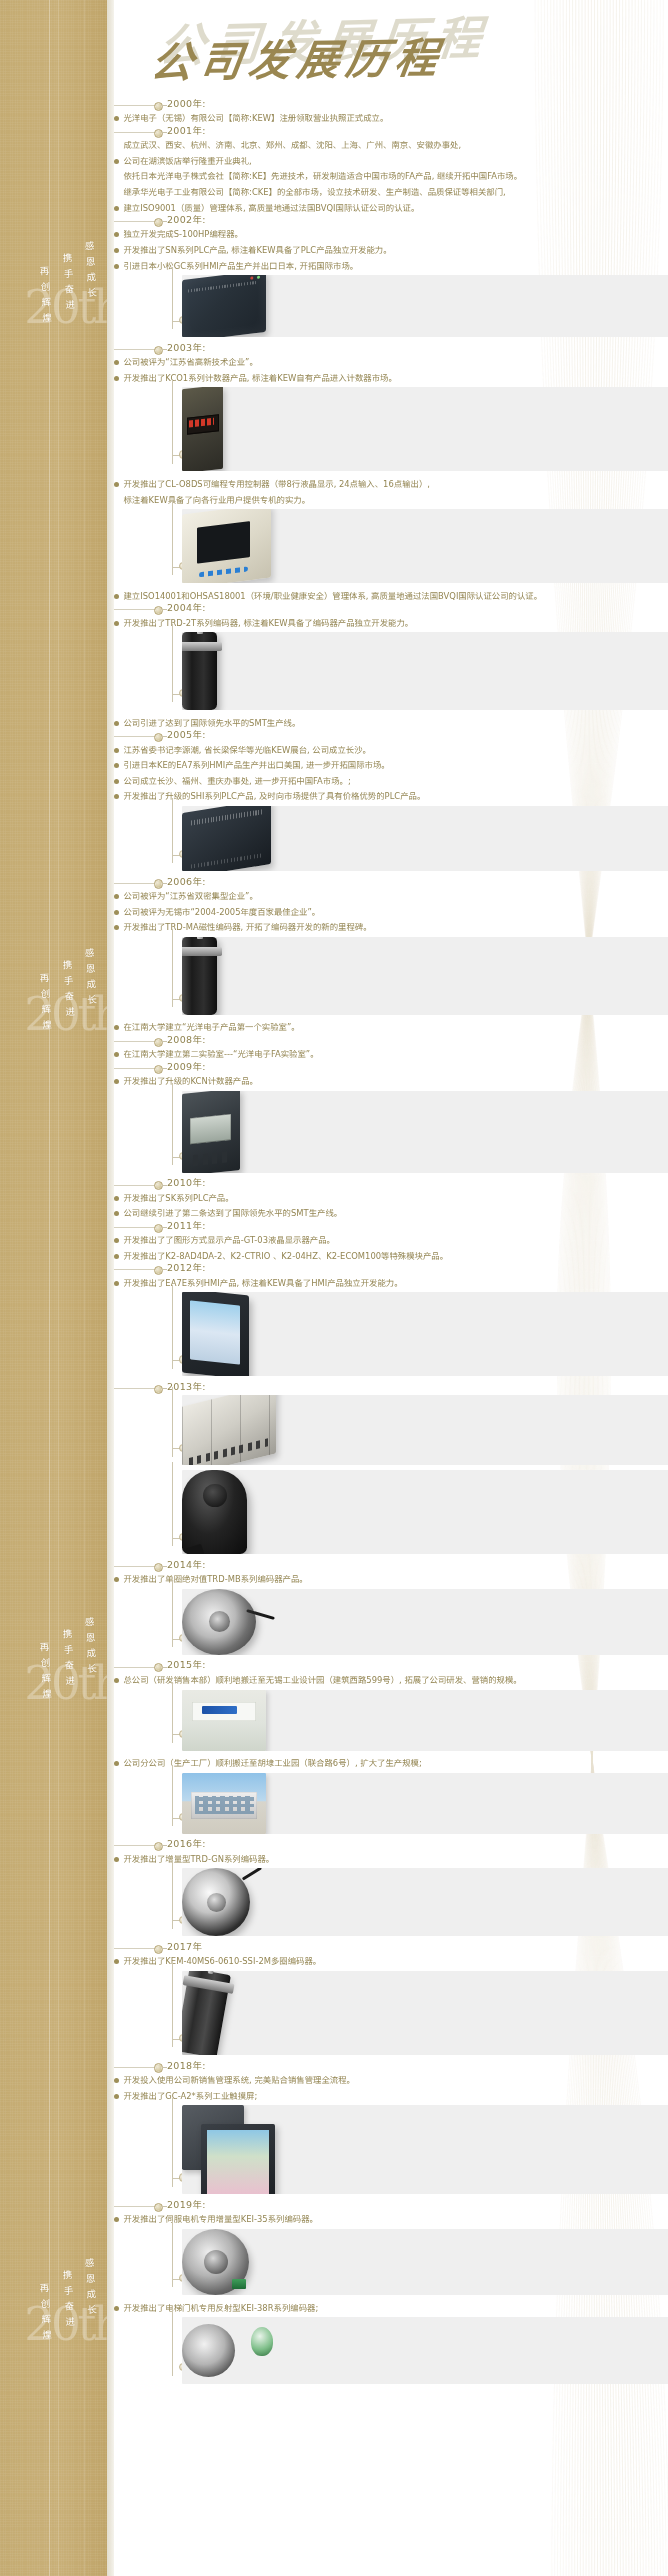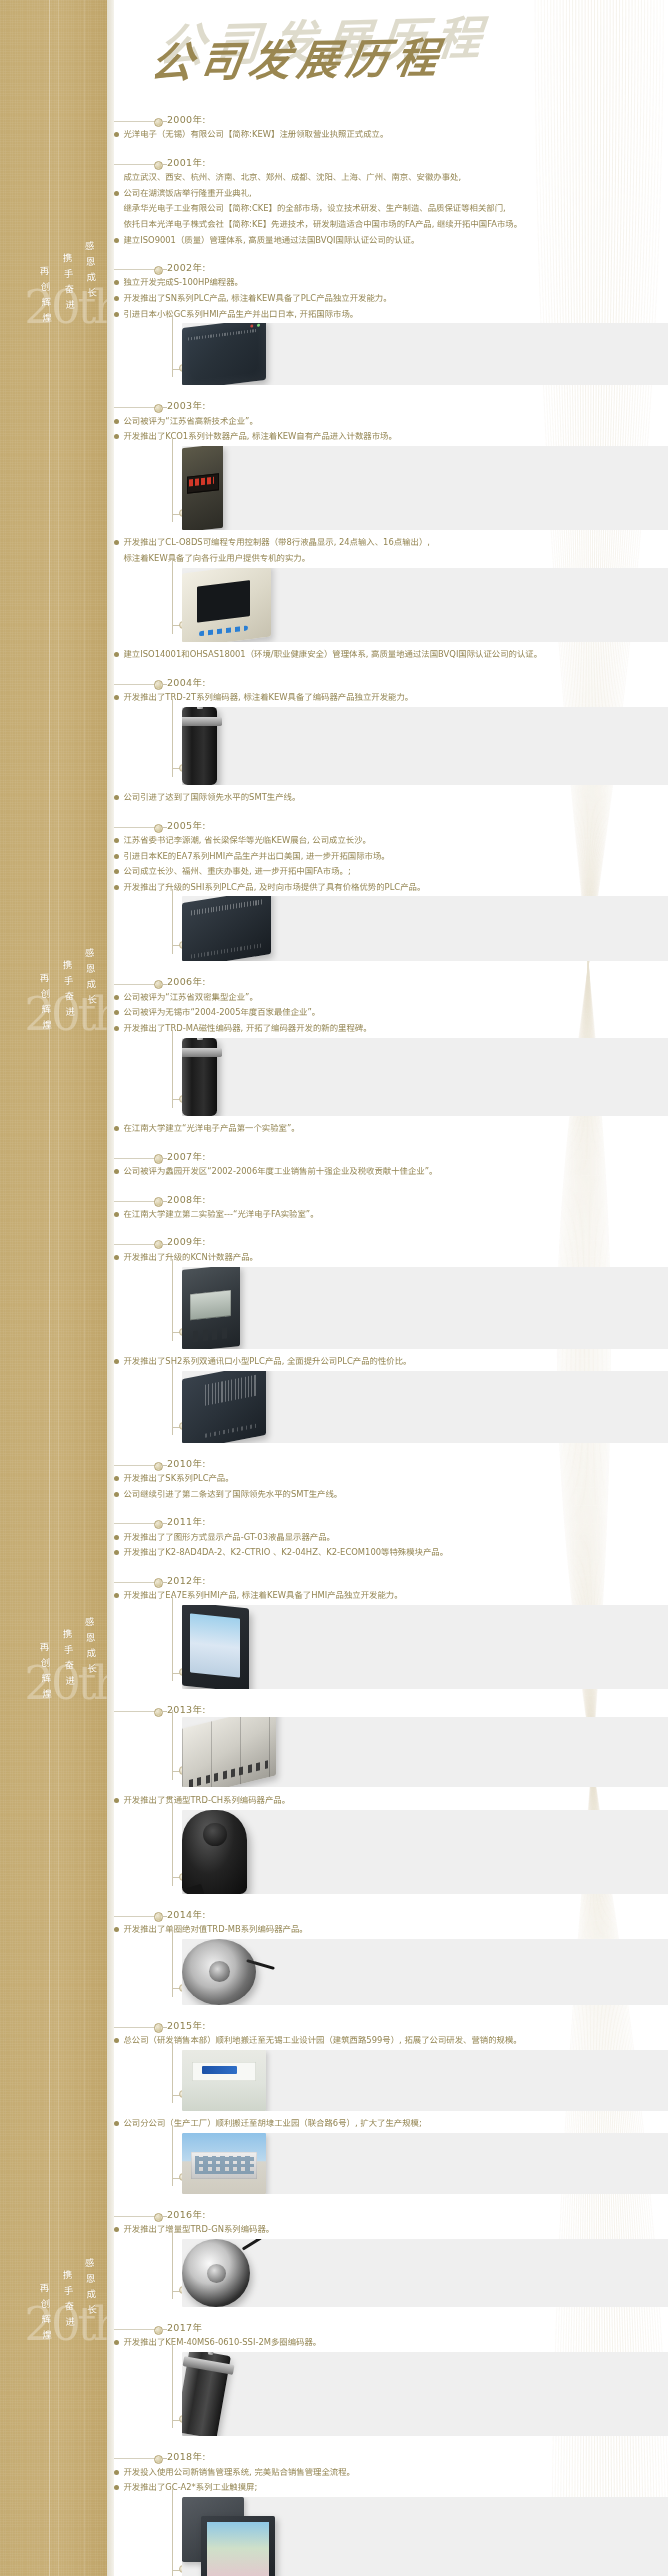--- a/index.html
+++ b/index.html
@@ -123,21 +123,21 @@
   }
 
   
   .timeline{position:relative;}
 
   .year-row{
     position:relative;
     padding-left:53px;
     margin-top:19px;
   }
-  .year-row:first-child{margin-top:16px;}
+  .year-row:first-child{margin-top:0;}
   .year-connector{
     position:absolute;
     left:0; top:6.1px;
     width:43px; height:0.6px;
     background:#d5d0be;
   }
   .year-dot{
     position:absolute;
     left:40px; top:2.8px;
     width:7.2px; height:7.2px;
@@ -663,22 +663,22 @@
         <section>
           <div class="year-row">
             <span class="year-connector"></span>
             <span class="year-dot"></span>
             <span class="year-tick"></span>
             <div class="year-label">2001年:</div>
           </div>
           <div class="bullets">
             <div class="bullet cont-only">成立武汉、西安、杭州、济南、北京、郑州、成都、沈阳、上海、广州、南京、安徽办事处,</div>
             <div class="bullet">公司在湖滨饭店举行隆重开业典礼,</div>
+            <div class="bullet cont-only">依托日本光洋电子株式会社【简称:KE】先进技术，研发制造适合中国市场的FA产品, 继续开拓中国FA市场。</div>
             <div class="bullet cont-only">继承华光电子工业有限公司【简称:CKE】的全部市场，设立技术研发、生产制造、品质保证等相关部门,</div>
-            <div class="bullet cont-only">依托日本光洋电子株式会社【简称:KE】先进技术，研发制造适合中国市场的FA产品, 继续开拓中国FA市场。</div>
             <div class="bullet">建立ISO9001（质量）管理体系, 高质量地通过法国BVQI国际认证公司的认证。</div>
           </div>
         </section>
         <section>
           <div class="year-row">
             <span class="year-connector"></span>
             <span class="year-dot"></span>
             <span class="year-tick"></span>
             <div class="year-label">2002年:</div>
           </div>
@@ -807,31 +807,20 @@
           </div>
           <div class="bullets">
             <div class="bullet">在江南大学建立“光洋电子产品第一个实验室”。</div>
           </div>
         </section>
         <section>
           <div class="year-row">
             <span class="year-connector"></span>
             <span class="year-dot"></span>
             <span class="year-tick"></span>
-            <div class="year-label">2007年:</div>
-          </div>
-          <div class="bullets">
-            <div class="bullet">公司被评为蠡园开发区“2002-2006年度工业销售前十强企业及税收贡献十佳企业”。</div>
-          </div>
-        </section>
-        <section>
-          <div class="year-row">
-            <span class="year-connector"></span>
-            <span class="year-dot"></span>
-            <span class="year-tick"></span>
             <div class="year-label">2008年:</div>
           </div>
           <div class="bullets">
             <div class="bullet">在江南大学建立第二实验室---“光洋电子FA实验室”。</div>
           </div>
         </section>
         <section>
           <div class="year-row">
             <span class="year-connector"></span>
             <span class="year-dot"></span>
@@ -844,33 +833,20 @@
               <div class="elbow">
                 <span class="v"></span>
                 <span class="h"></span>
                 <span class="node"></span>
               </div>
               <div class="photo" aria-label="KCN计数器产品照片" title="KCN计数器产品照片">
                 <div class="dev dev-kcn"></div>
               </div>
             </div>
           </div>
-          <div class="bullets">
-            <div class="bullet">开发推出了SH2系列双通讯口小型PLC产品, 全面提升公司PLC产品的性价比。</div>
-            <div class="media">
-              <div class="elbow">
-                <span class="v"></span>
-                <span class="h"></span>
-                <span class="node"></span>
-              </div>
-              <div class="photo" aria-label="SH2系列双通讯口小型PLC产品照片" title="SH2系列双通讯口小型PLC产品照片">
-                <div class="dev dev-sh2"></div>
-              </div>
-            </div>
-          </div>
         </section>
         <section>
           <div class="year-row">
             <span class="year-connector"></span>
             <span class="year-dot"></span>
             <span class="year-tick"></span>
             <div class="year-label">2010年:</div>
           </div>
           <div class="bullets">
             <div class="bullet">开发推出了SK系列PLC产品。</div>
@@ -923,21 +899,20 @@
                 <span class="v"></span>
                 <span class="h"></span>
                 <span class="node"></span>
               </div>
               <div class="photo" aria-label="NK1系列PLC产品照片" title="NK1系列PLC产品照片">
                 <div class="dev dev-nk1"></div>
               </div>
             </div>
           </div>
           <div class="bullets">
-            <div class="bullet">开发推出了贯通型TRD-CH系列编码器产品。</div>
             <div class="media">
               <div class="elbow">
                 <span class="v"></span>
                 <span class="h"></span>
                 <span class="node"></span>
               </div>
               <div class="photo" aria-label="TRD-CH系列编码器产品照片" title="TRD-CH系列编码器产品照片">
                 <div class="dev dev-trdch"></div>
               </div>
             </div>

